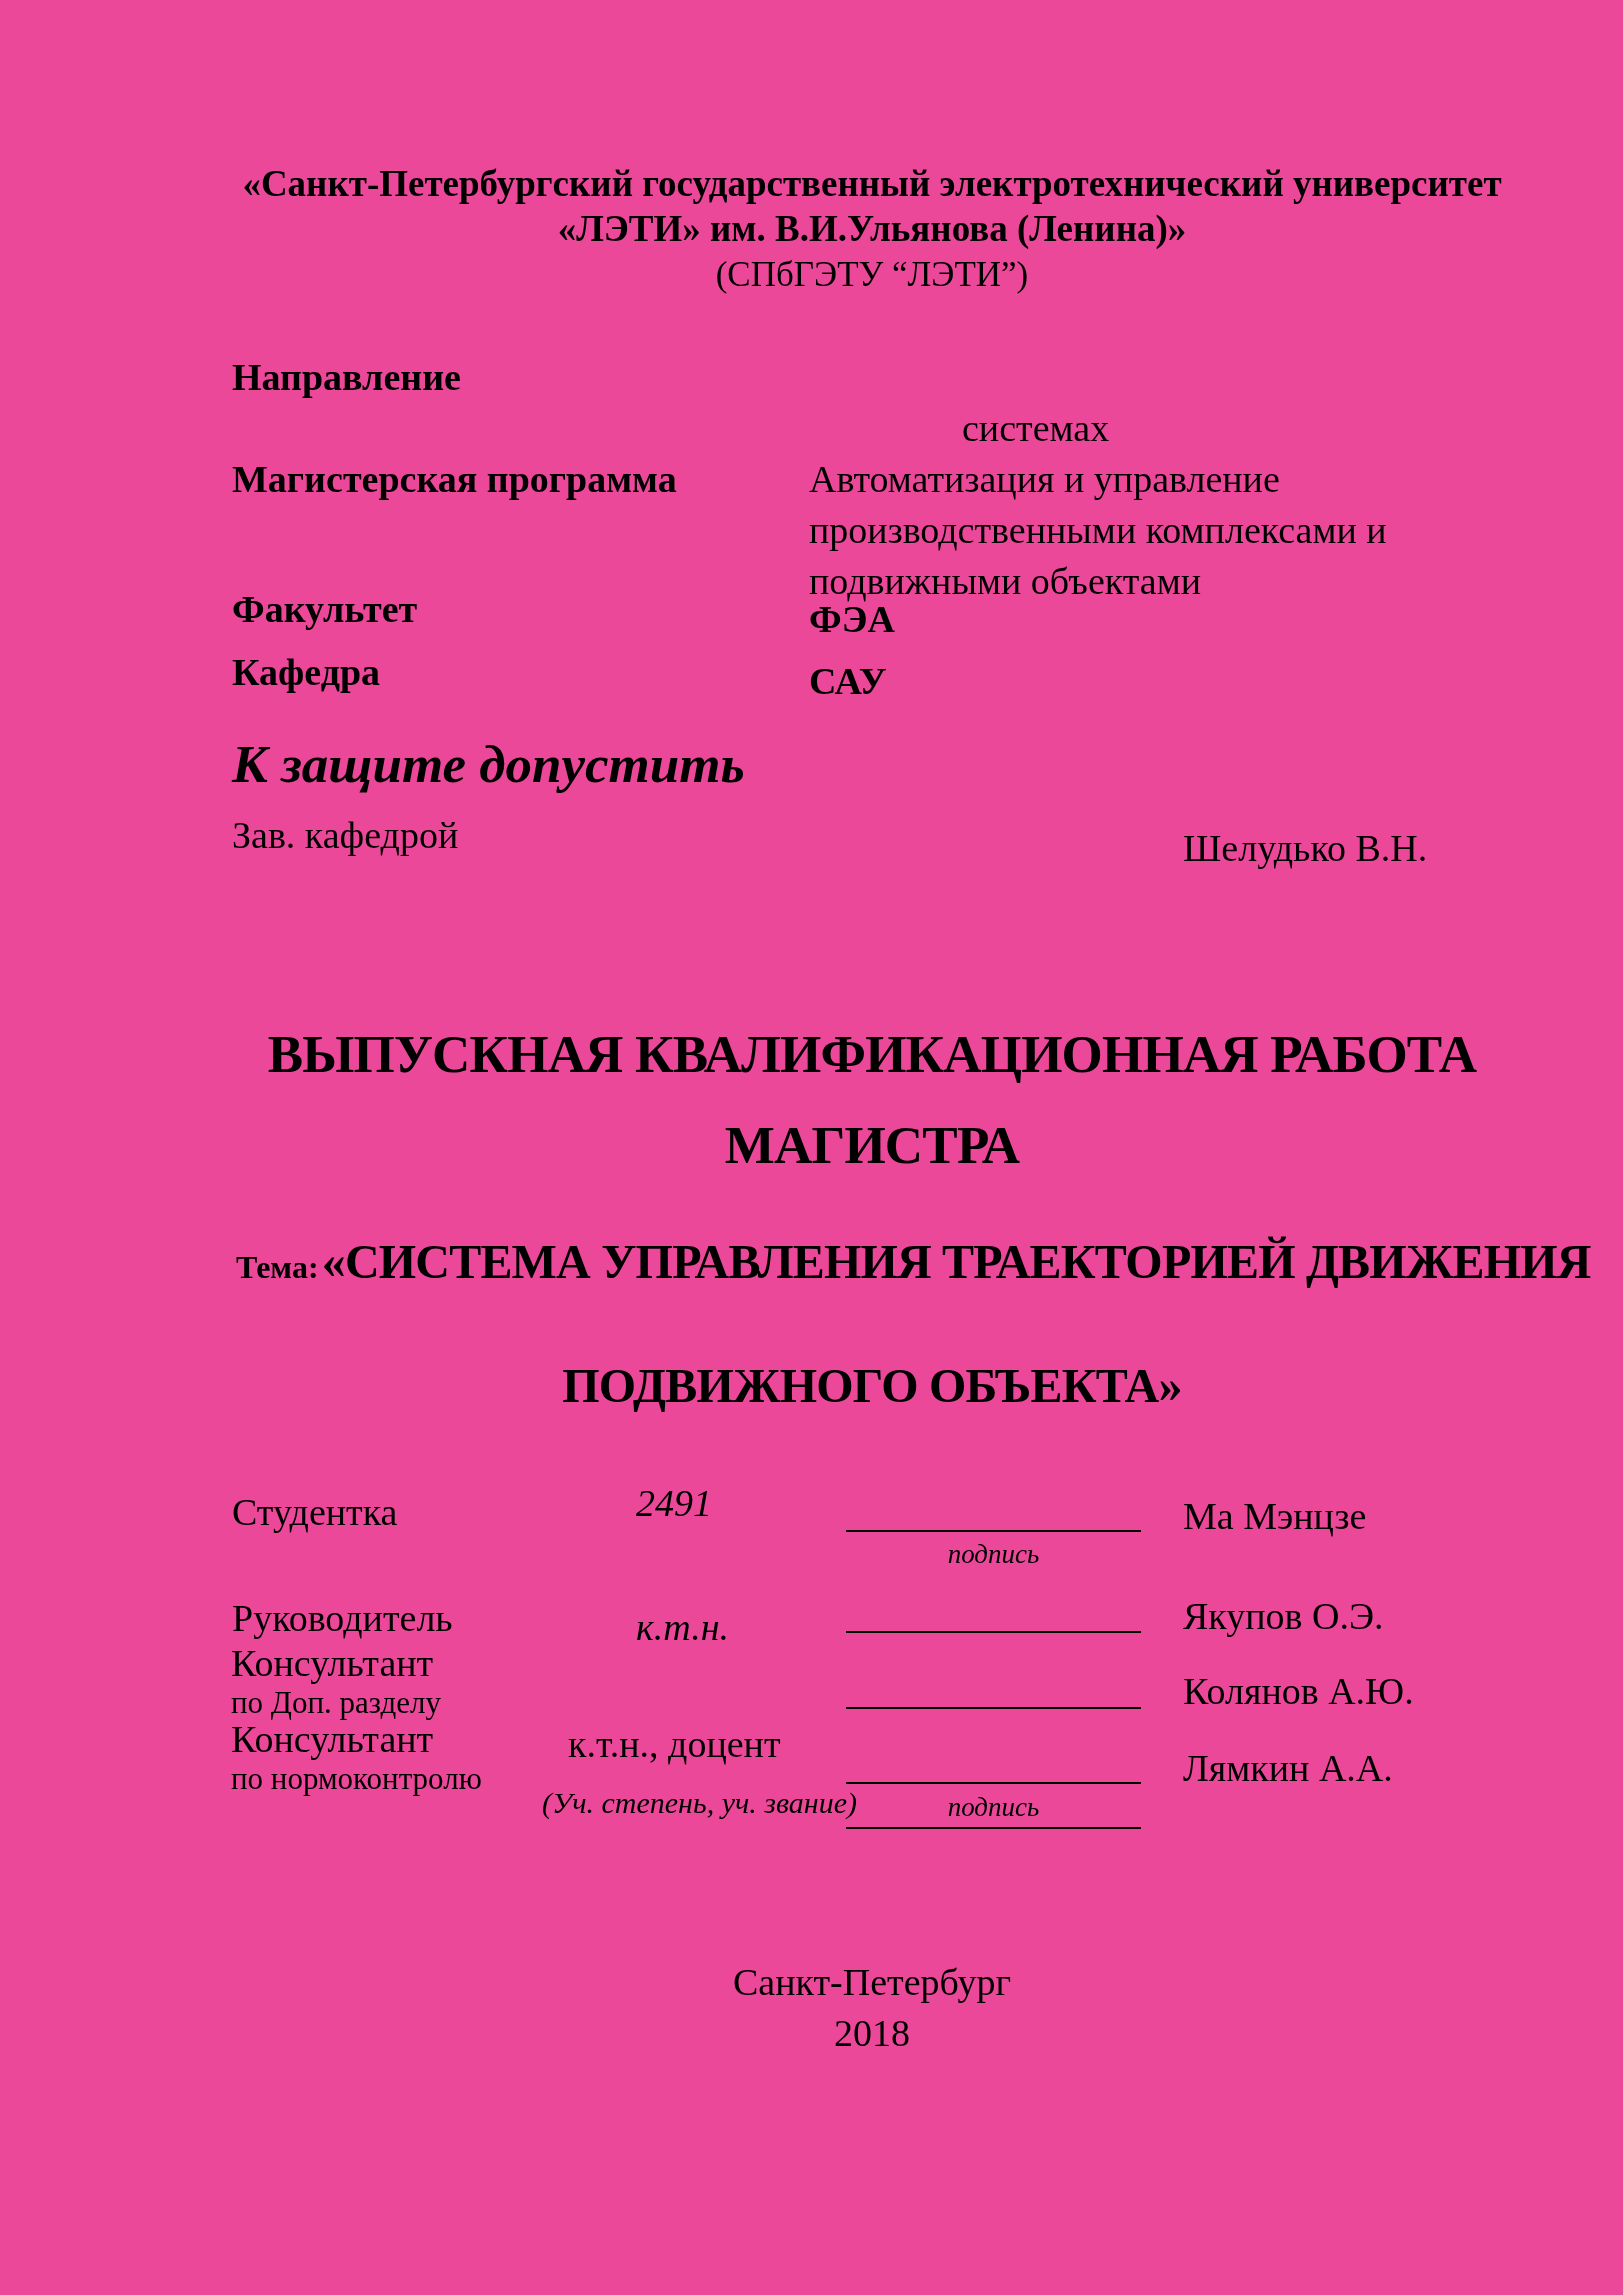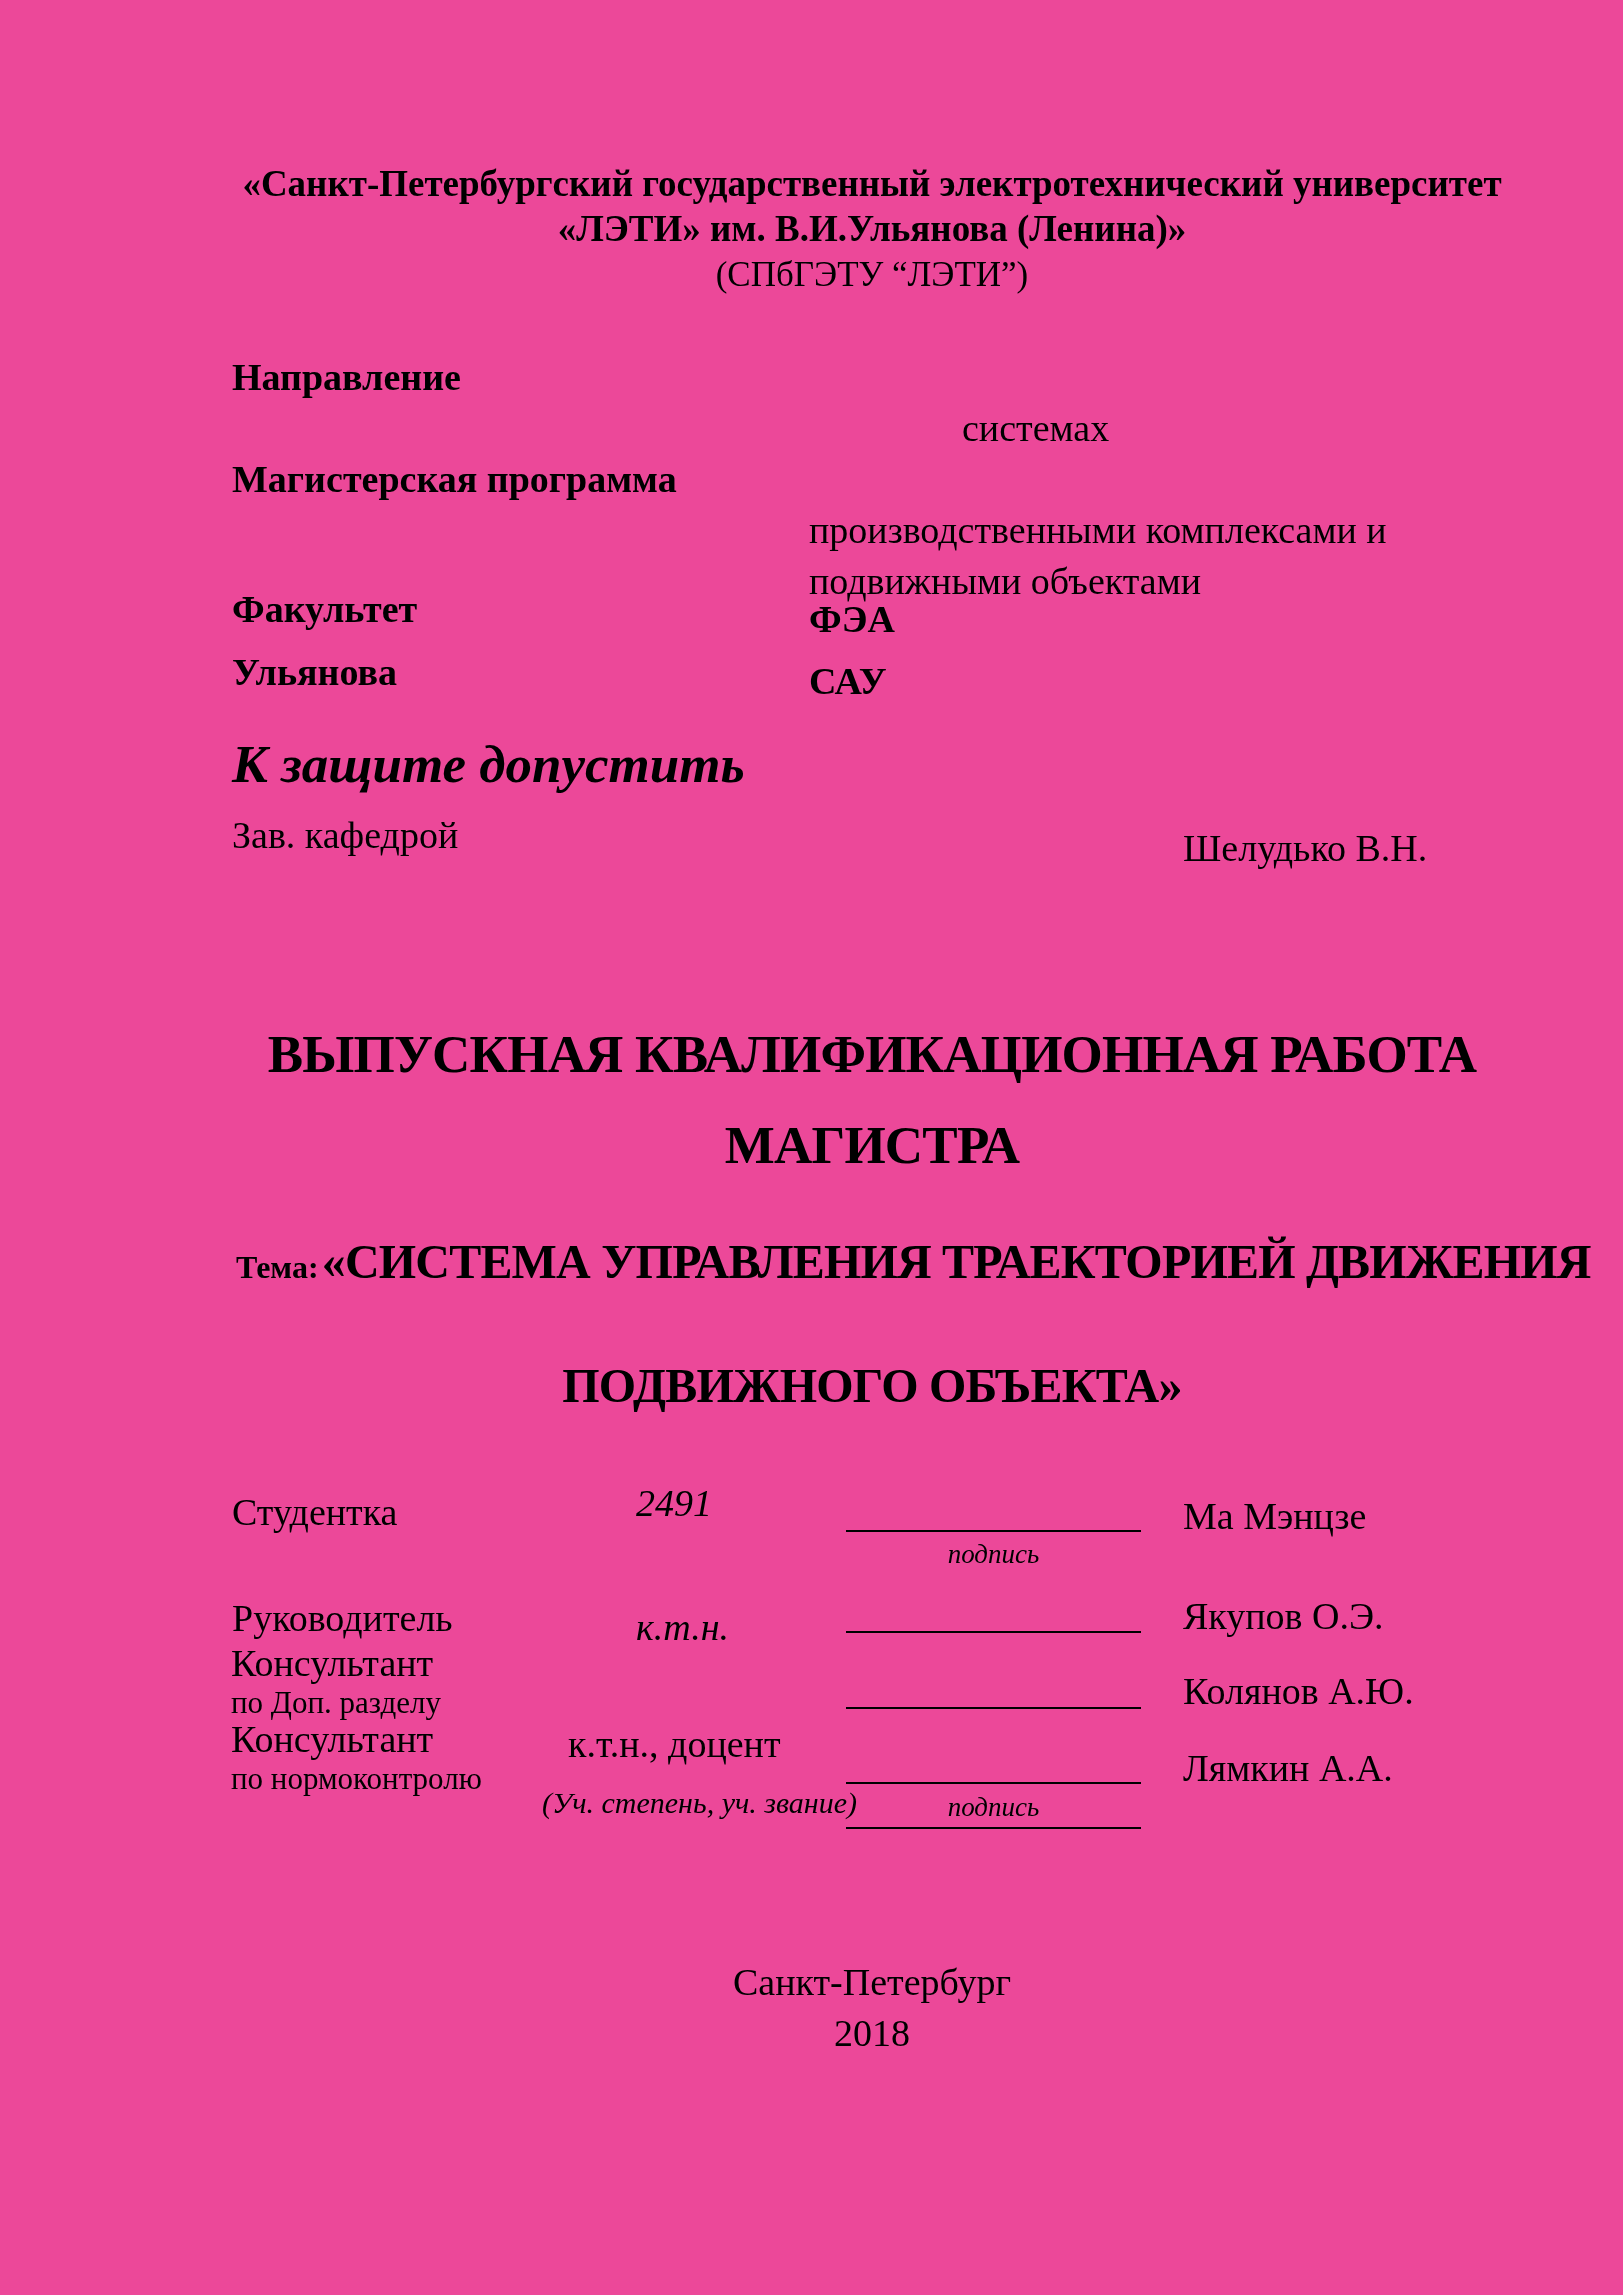--- a/index.html
+++ b/index.html
@@ -35,27 +35,28 @@
 <div class="page">
 
   <div class="abs center-col t-header b" style="top:161px;">«Санкт-Петербургский государственный электротехнический университет</div>
   <div class="abs center-col t-header b" style="top:206px;">«ЛЭТИ» им. В.И.Ульянова (Ленина)»</div>
   <div class="abs center-col t-header t-header-sub" style="top:252px;">(СПбГЭТУ “ЛЭТИ”)</div>
 
   <div class="abs t-body b" style="left:232px;top:355px;">Направление</div>
   <div class="abs t-body" style="left:962px;top:406px;">системах</div>
 
   <div class="abs t-body b" style="left:232px;top:457px;">Магистерская программа</div>
+  <div class="abs t-body" style="left:809px;top:457px;">Автоматизация и управление</div>
   <div class="abs t-body" style="left:809px;top:508px;">производственными комплексами и</div>
   <div class="abs t-body" style="left:809px;top:559px;">подвижными объектами</div>
 
   <div class="abs t-body b" style="left:232px;top:587px;">Факультет</div>
   <div class="abs t-body b" style="left:809px;top:597px;">ФЭА</div>
 
-  <div class="abs t-body b" style="left:232px;top:650px;">Ульянова</div>
+  <div class="abs t-body b" style="left:232px;top:650px;">Кафедра</div>
   <div class="abs t-body b" style="left:809px;top:659px;">САУ</div>
 
   <div class="abs t-body bi" style="left:232px;top:734px;font-size:53px;">К защите допустить</div>
   <div class="abs t-body" style="left:232px;top:813px;">Зав. кафедрой</div>
   <div class="abs t-body" style="left:1183px;top:826px;">Шелудько В.Н.</div>
 
   <div class="abs center-col t-title b" style="top:1024px;">ВЫПУСКНАЯ КВАЛИФИКАЦИОННАЯ РАБОТА</div>
   <div class="abs center-col t-title b" style="top:1115px;">МАГИСТРА</div>
 
   <div class="abs center-col" style="top:1234px;">

